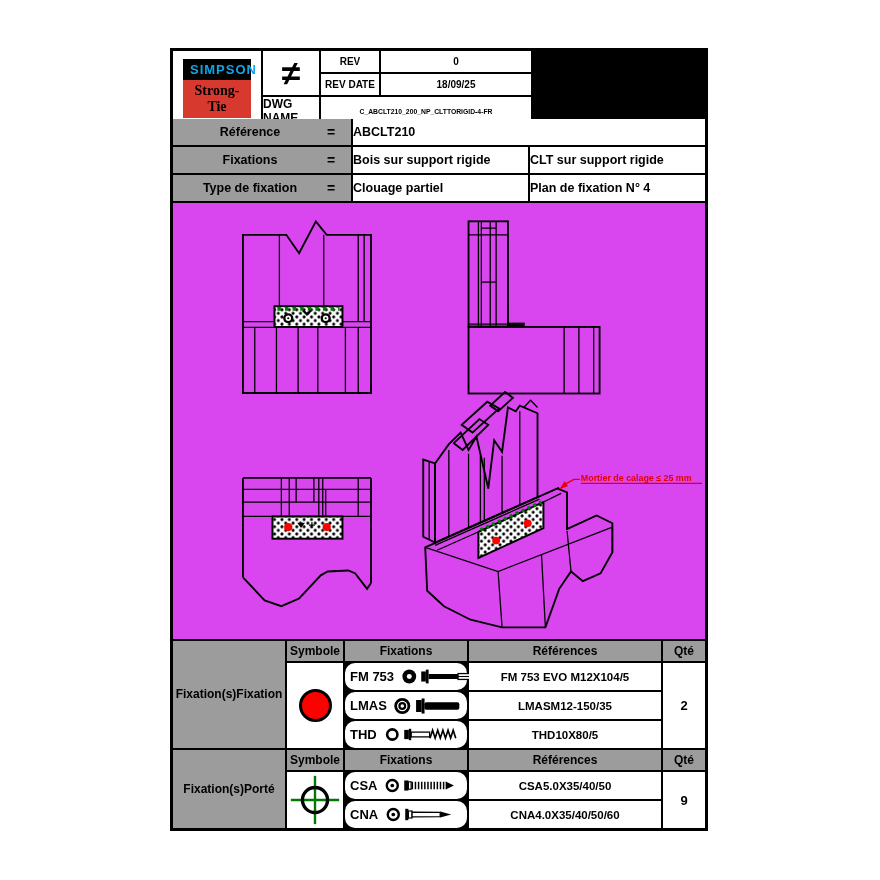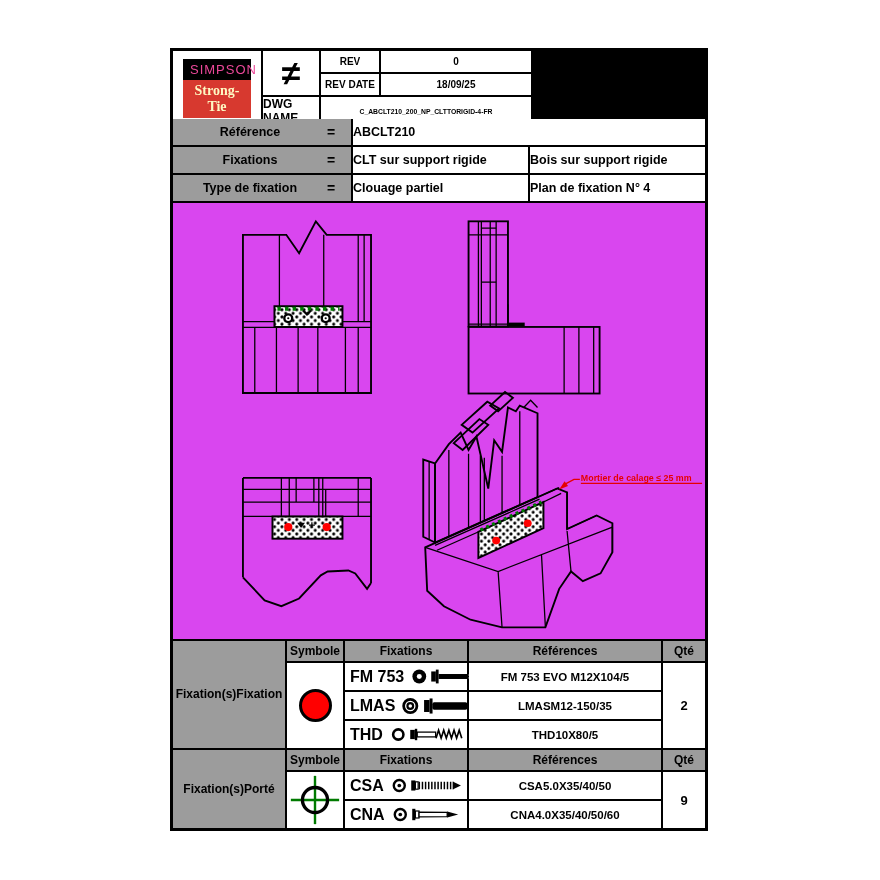--- a/index.html
+++ b/index.html
@@ -4,22 +4,22 @@
 <style>
   html,body{margin:0;padding:0;}
   body{width:880px;height:880px;background:#fff;font-family:"Liberation Sans",sans-serif;position:relative;overflow:hidden;}
   .doc{position:absolute;left:170px;top:48px;width:538px;height:783px;border:3px solid #000;background:#000;
        display:flex;flex-direction:column;gap:2px;box-sizing:border-box;}
   .sec{background:#d946ef;}
   
   .hdr{height:66px;flex:0 0 66px;display:grid;grid-template-columns:88px 1fr 172px;gap:2px;background:#000;}
   .hdr>div{background:#fff;}
   .logo-cell{display:flex;flex-direction:column;justify-content:center;align-items:center;padding:2px;}
-  .logo-black{background:#000;color:#ec4899;font-weight:normal;font-size:13px;letter-spacing:1px;padding:3px 7px;width:68px;text-align:center;box-sizing:border-box;}
-  .logo-red{background:#d7392f;color:#fef9c3;font-weight:bold;font-size:14px;font-family:"Liberation Serif",serif;padding:3px 4px;width:68px;text-align:center;box-sizing:border-box;}
+  .logo-black{background:#000;color:#0ea5e9;font-weight:bold;font-size:13px;letter-spacing:1px;padding:3px 7px;width:68px;text-align:center;box-sizing:border-box;}
+  .logo-red{background:#d7392f;color:#000000;font-weight:bold;font-size:14px;font-family:"Liberation Serif",serif;padding:3px 4px;width:68px;text-align:center;box-sizing:border-box;}
   .title-cell{display:flex;align-items:center;justify-content:center;}
   .title-cell span{font-size:26px;font-weight:bold;border-bottom:2.5px solid #000;padding:0 6px 2px 6px;}
   .rev-block{display:grid;grid-template-columns:56px 58px 1fr;grid-template-rows:21px 21px 1fr;gap:2px;background:#000 !important;}
   .rev-block>div{background:#fff;display:flex;align-items:center;justify-content:center;font-weight:bold;}
   .proj-cell{grid-row:1/3;grid-column:1;font-size:34px;line-height:1;font-weight:bold;}
   .rev-lbl{font-size:10px;}
   .rev-val{font-size:10px;}
   .dwg-lbl{grid-row:3;grid-column:1;font-size:12px;}
   .dwg-val{grid-row:3;grid-column:2/4;font-size:6.8px;letter-spacing:0;}
   
@@ -40,21 +40,21 @@
   .ftab2{flex:0 0 78px;grid-template-rows:20px 27px 27px;}
   .ftab>div{background:#fff;display:flex;align-items:center;justify-content:center;font-weight:bold;}
   .ftab .hd{background:#9c9c9c;font-size:12px;}
   .rowtitle{background:#9c9c9c !important;font-size:12px;line-height:1.25;}
   .rt1{grid-row:1/5;grid-column:1;}
   .rt2{grid-row:1/4;grid-column:1;}
   .symcell1{grid-row:2/5;grid-column:2;}
   .symcell2{grid-row:2/4;grid-column:2;}
   .qty1{grid-row:2/5;grid-column:5;font-size:13px;}
   .qty2{grid-row:2/4;grid-column:5;font-size:13px;}
-  .fixcell{justify-content:flex-start !important;padding-left:5px;gap:7px;font-size:16px;white-space:nowrap;}
+  .fixcell{justify-content:flex-start !important;padding-left:5px;gap:7px;font-size:13px;white-space:nowrap;border-radius:10px;}
   .fixcell svg{flex:0 0 auto;}
   .refcell{font-size:11.5px;}
   .red-circle{width:33px;height:33px;border-radius:50%;background:#ff0000;border:3px solid #000;box-sizing:border-box;}
 </style>
 </head>
 <body>
 
 <div class="doc">
 
   <div class="hdr sec">
@@ -76,22 +76,22 @@
   <div class="info sec">
     <div class="lblcell">
       <span class="lbl">Référence</span>
         <span class="eq">=</span>
     </div>
     <div class="span2">ABCLT210</div>
     <div class="lblcell">
       <span class="lbl">Fixations</span>
         <span class="eq">=</span>
     </div>
+    <div>Bois sur support rigide</div>
     <div>CLT sur support rigide</div>
-    <div>Bois sur support rigide</div>
     <div class="lblcell">
       <span class="lbl">Type de fixation</span>
         <span class="eq">=</span>
     </div>
     <div>Clouage partiel</div>
     <div>Plan de fixation N° 4</div>
   </div>
 
   <div class="draw sec">
     <svg viewBox="0 0 540 452" preserveAspectRatio="none">

